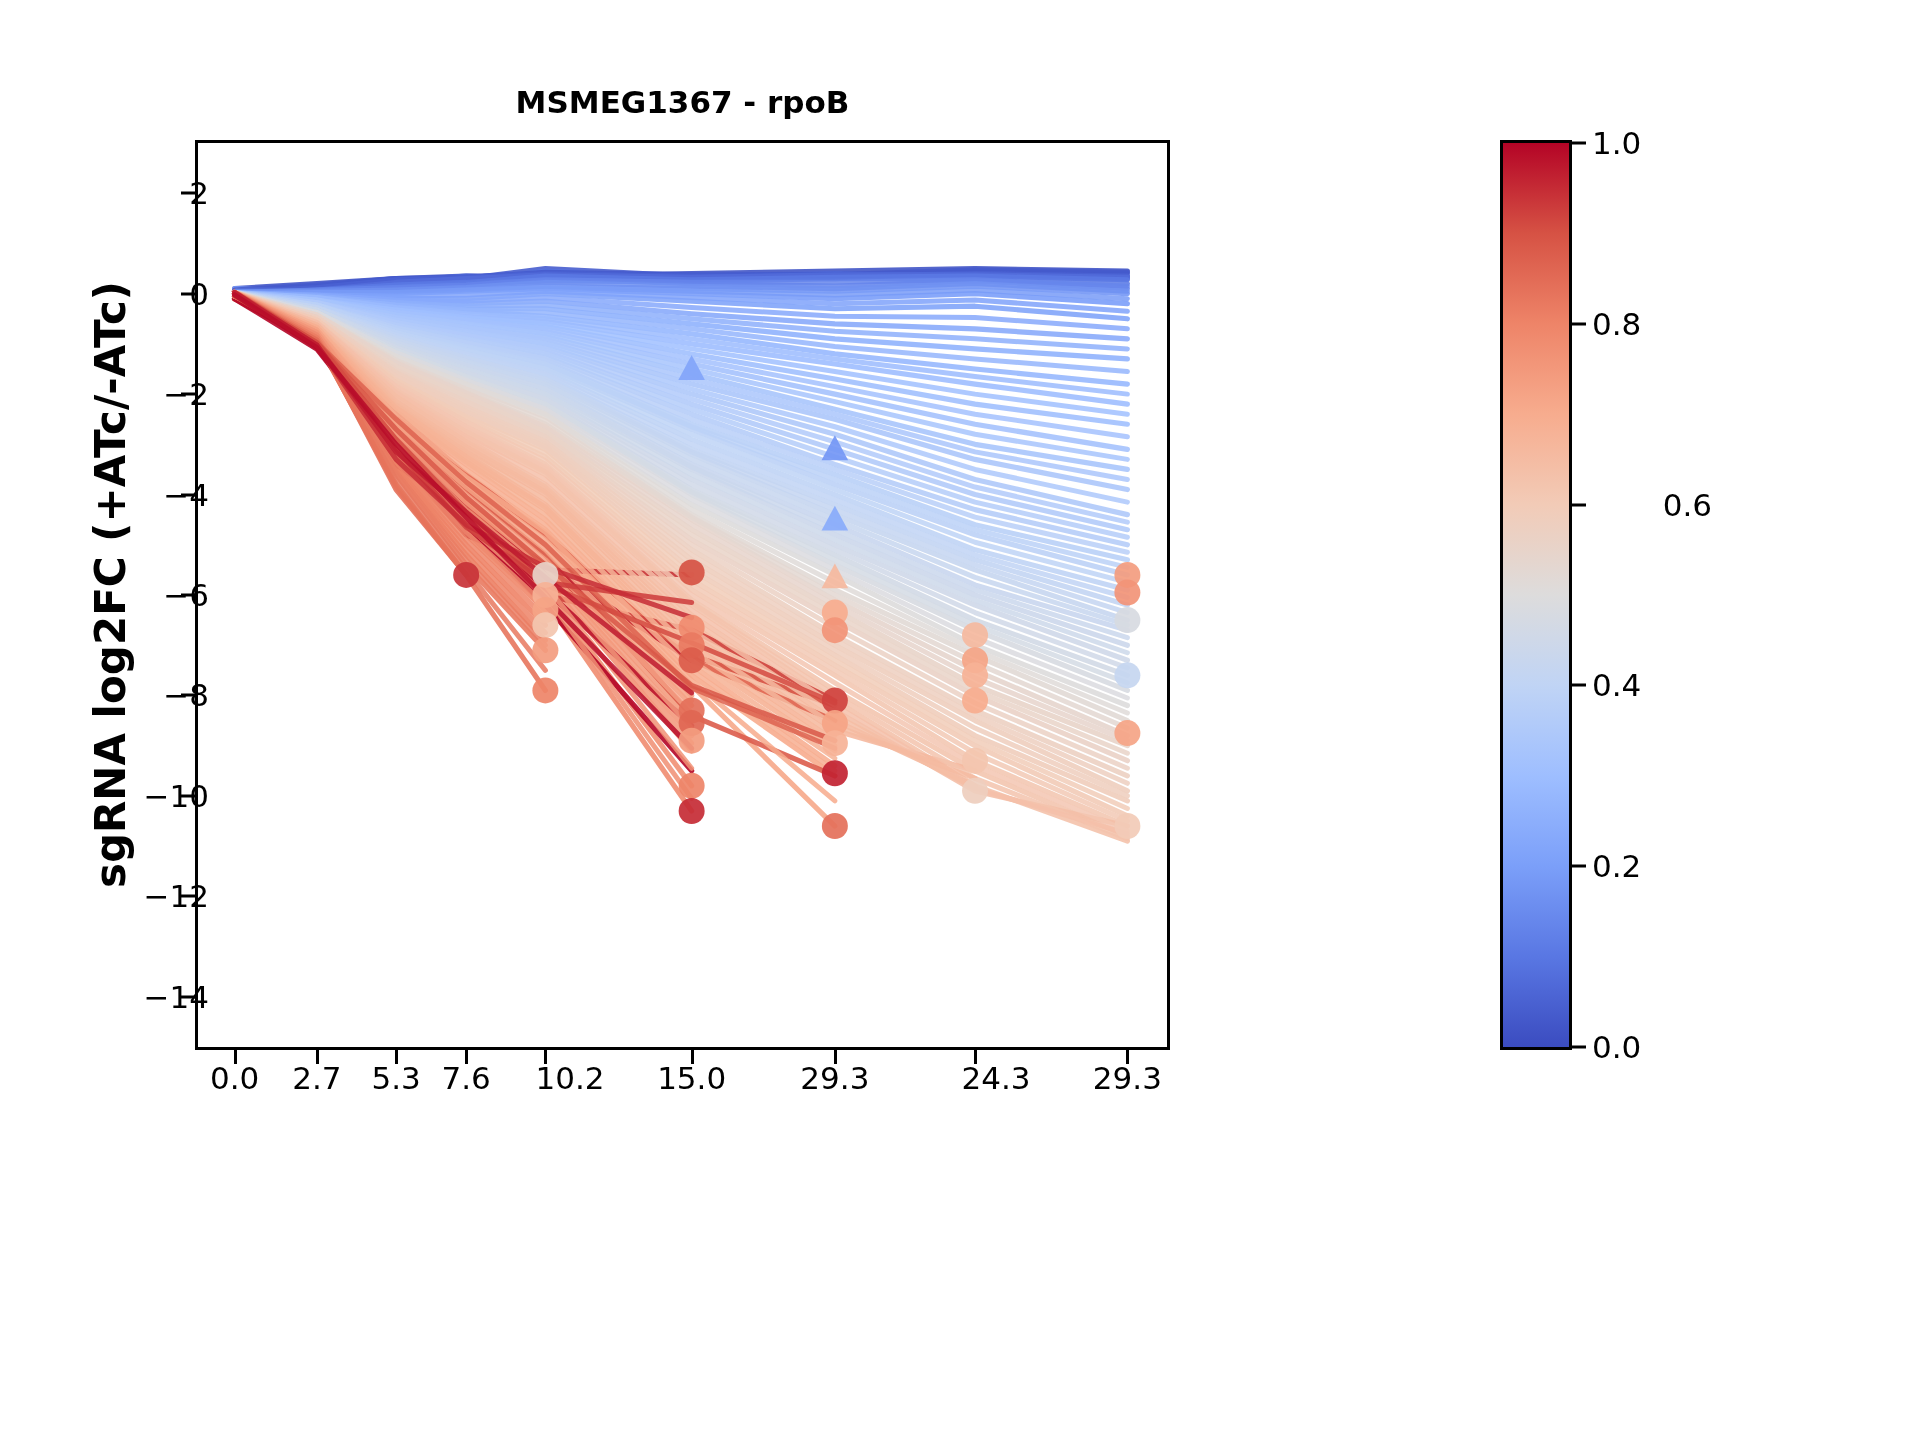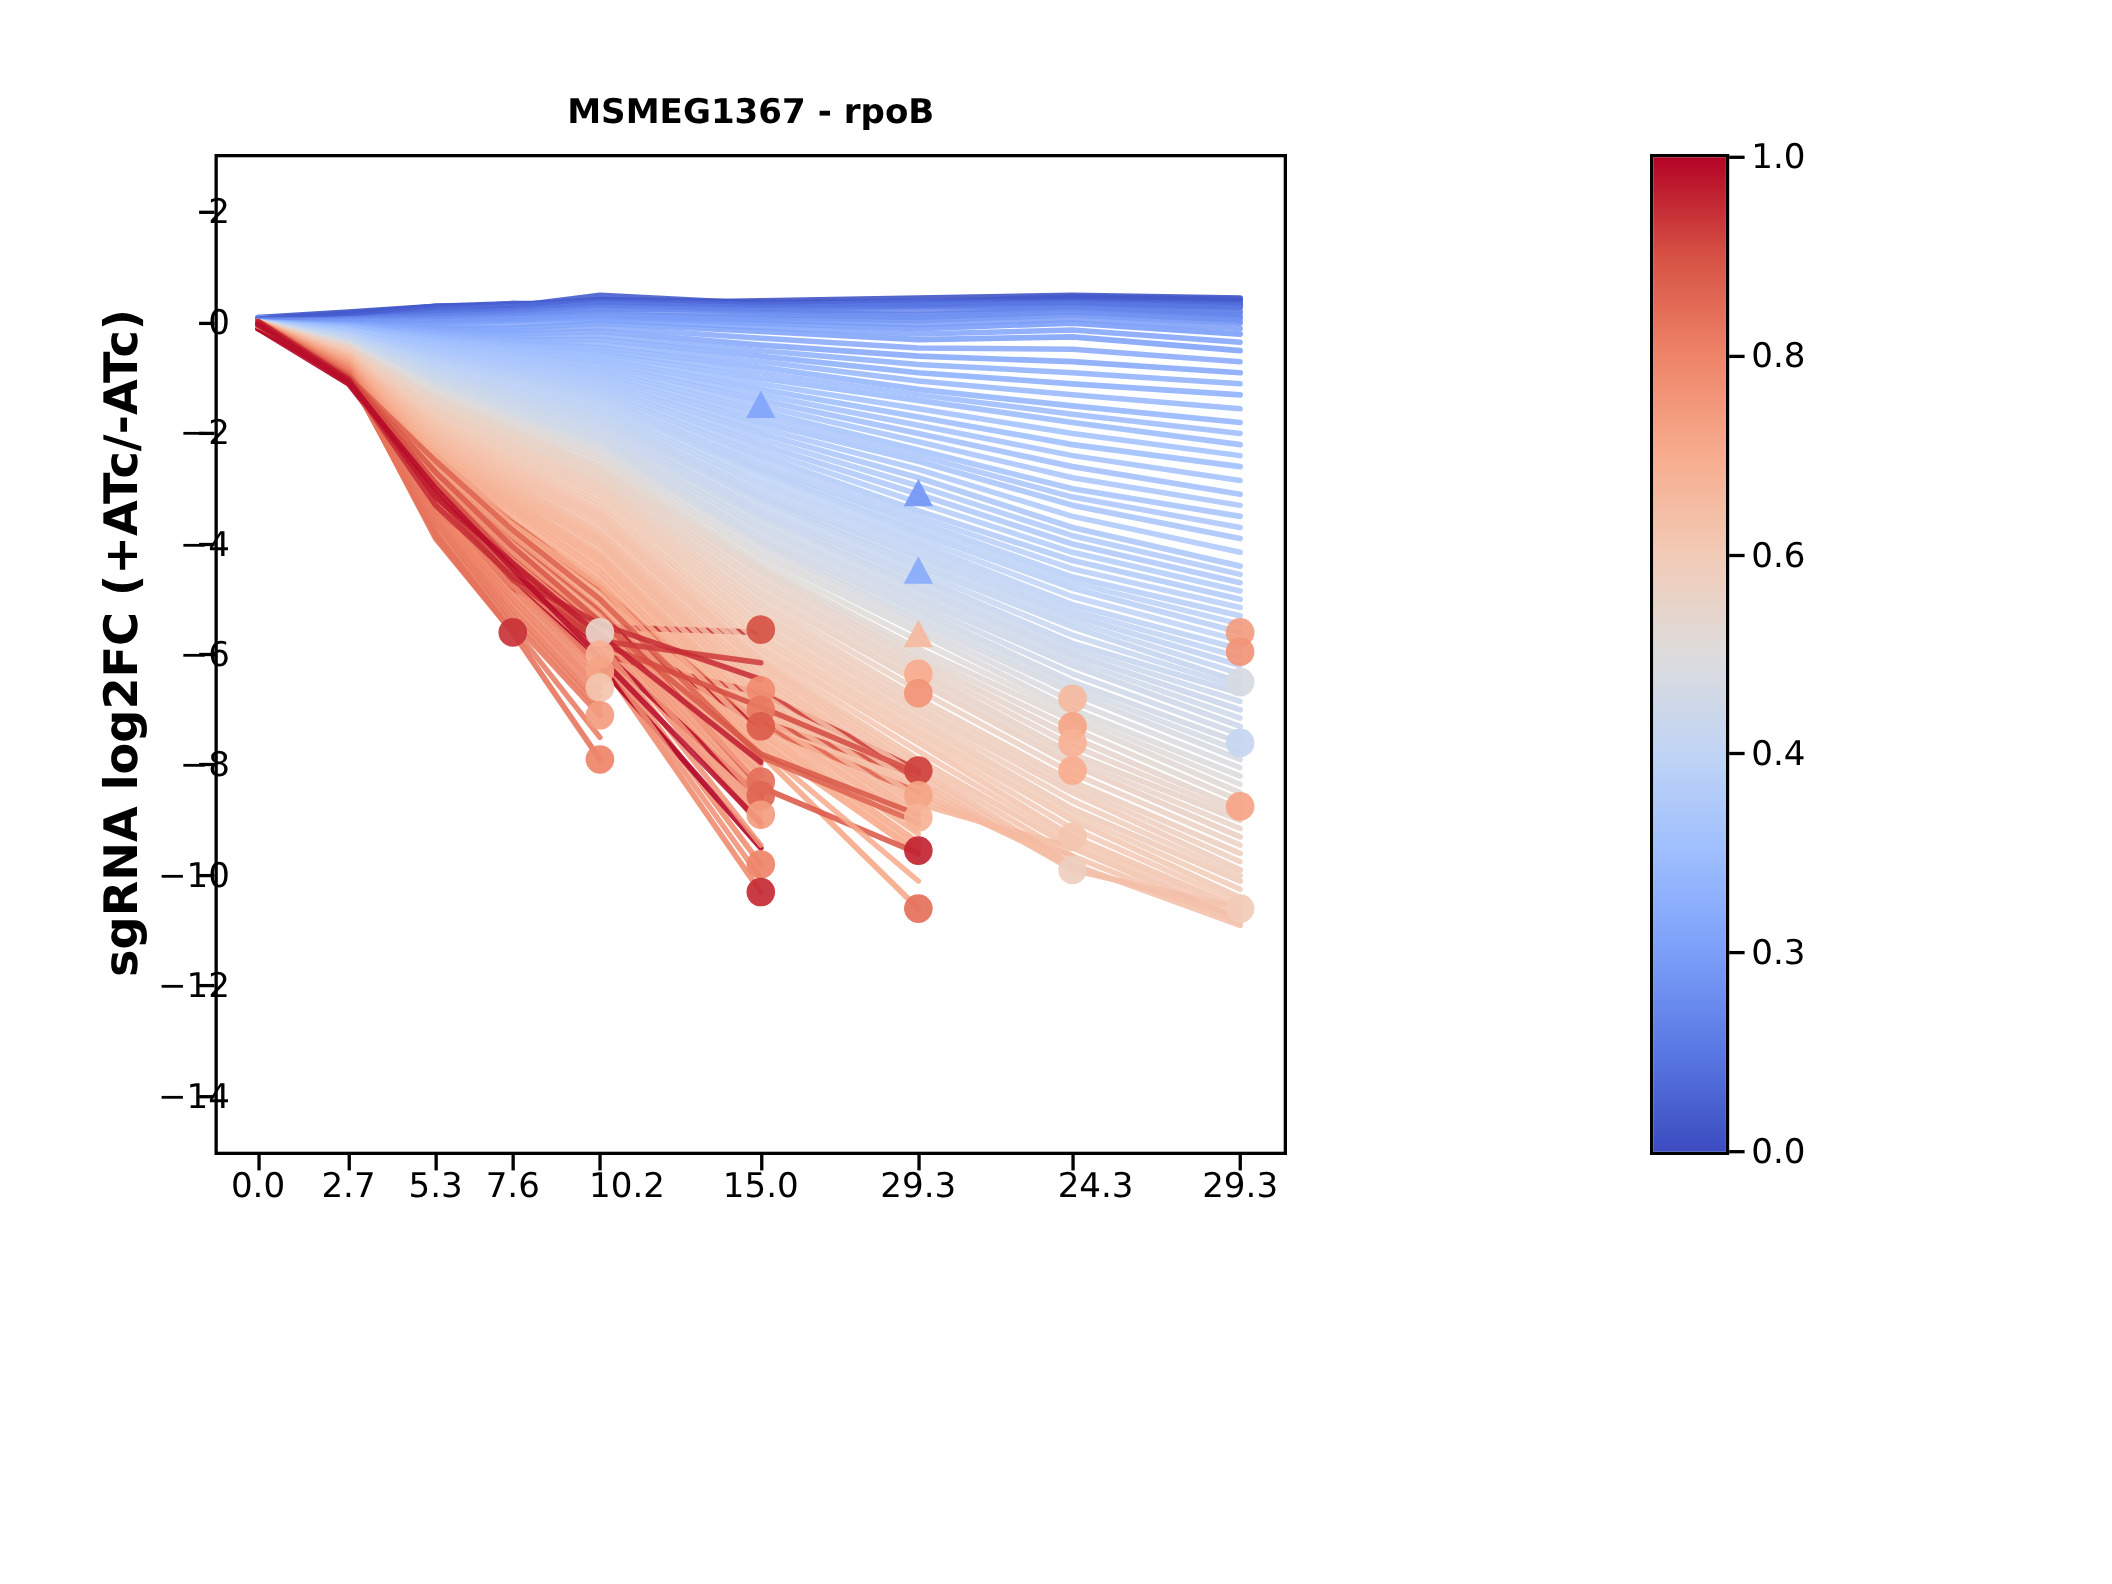--- a/index.html
+++ b/index.html
@@ -306,25 +306,25 @@
       <div class="xtick-label" style="left: 1127.39px;">29.3</div>
       <div class="xtick-mark" style="left: 1126.39px;"></div>
     </div>
 
   <div id="colorbar">
     <div id="colorbar-gradient" style="background: linear-gradient(rgb(180, 4, 38) 0%, rgb(214, 82, 68) 10%, rgb(238, 132, 104) 20%, rgb(247, 172, 142) 30%, rgb(242, 203, 183) 40%, rgb(221, 220, 220) 50%, rgb(192, 212, 245) 60%, rgb(158, 190, 255) 70%, rgb(123, 159, 249) 80%, rgb(89, 119, 227) 90%, rgb(59, 76, 192) 100%);"></div>
   </div>
   <div id="cb-ticks">
       <div class="cbtick-label" style="top: 1047px;">0.0</div>
       <div class="cbtick-mark" style="top: 1047px;"></div>
-      <div class="cbtick-label" style="top: 866.2px;">0.3</div>
+      <div class="cbtick-label" style="top: 866.2px;">0.2</div>
       <div class="cbtick-mark" style="top: 866.2px;"></div>
       <div class="cbtick-label" style="top: 685.4px;">0.4</div>
       <div class="cbtick-mark" style="top: 685.4px;"></div>
-      <div class="cbtick-label" style="top: 504.6px;">0.6</div>
+      <div class="cbtick-label" style="top: 504.6px; text-align: right;">0.6</div>
       <div class="cbtick-mark" style="top: 504.6px;"></div>
       <div class="cbtick-label" style="top: 323.8px;">0.8</div>
       <div class="cbtick-mark" style="top: 323.8px;"></div>
       <div class="cbtick-label" style="top: 143px;">1.0</div>
       <div class="cbtick-mark" style="top: 143px;"></div>
     </div>
 
 </div>
 
 </body></html>

